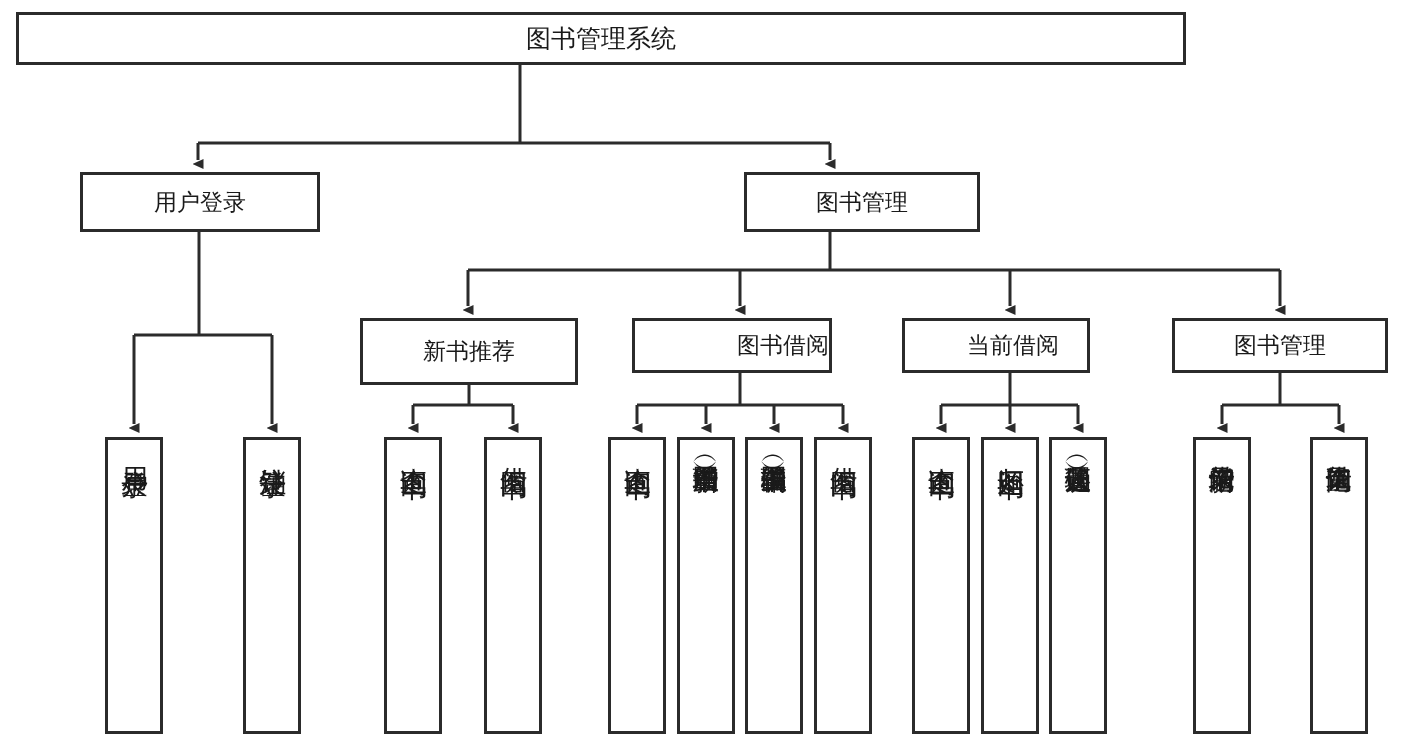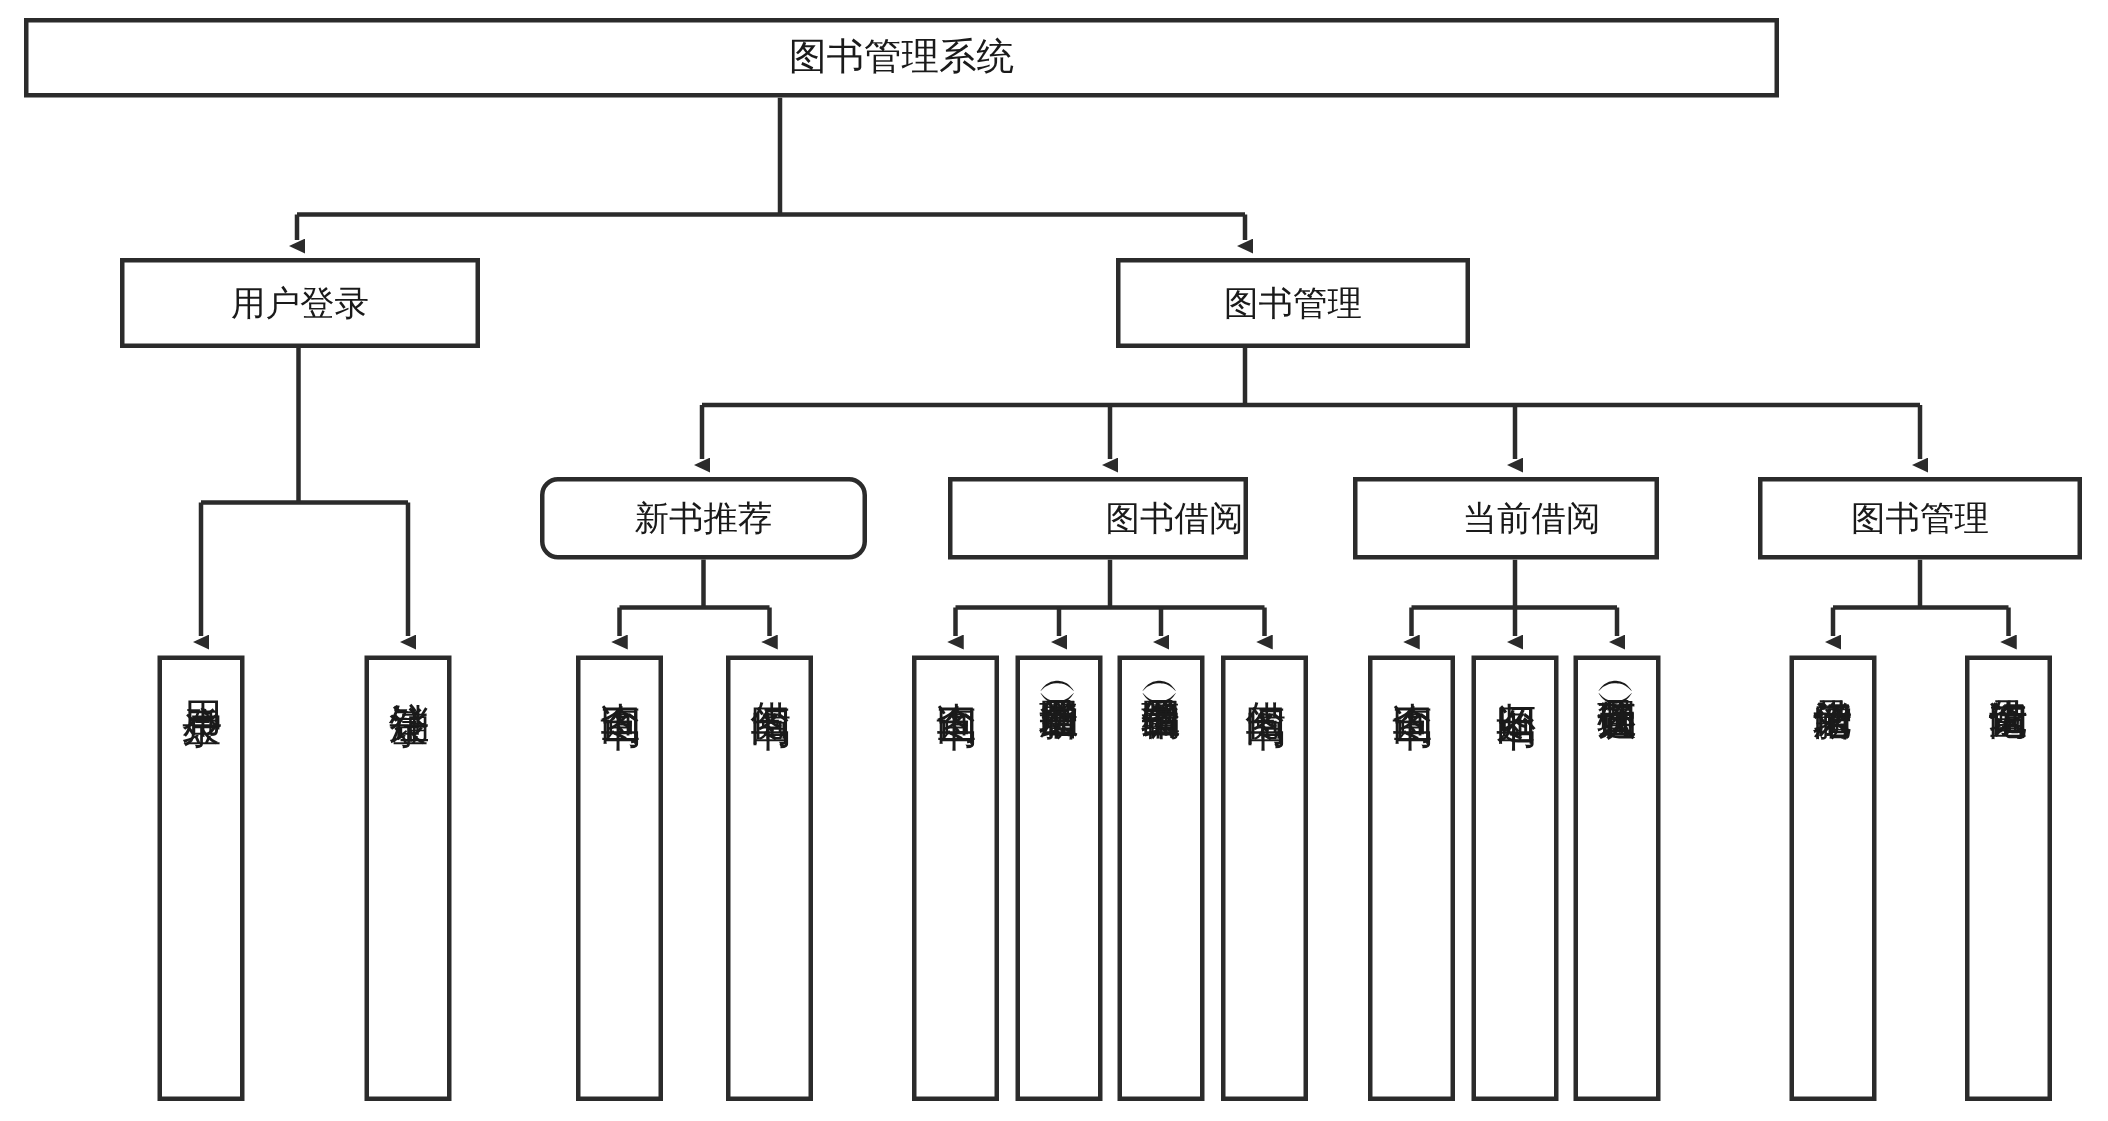--- a/index.html
+++ b/index.html
@@ -118,27 +118,27 @@
     <span class="lbl">图书管理系统</span>
   </div>
 
   <div class="node lvl1" style="left:80px;top:172px;width:240px;height:60px;">
     <span class="lbl">用户登录</span>
   </div>
   <div class="node lvl1" style="left:712px;top:172px;width:236px;height:60px;margin-left:32px;">
     <span class="lbl">图书管理</span>
   </div>
 
-  <div class="node lvl2" style="left:360px;top:318px;width:218px;height:55px;border-radius:12px;">
+  <div class="node lvl2" style="left:360px;top:318px;width:218px;height:67px;">
     <span class="lbl">新书推荐</span>
   </div>
   <div class="node lvl2" style="left:632px;top:318px;width:200px;height:55px;justify-content:flex-end;">
     <span class="lbl">图书借阅</span>
   </div>
-  <div class="node lvl2" style="left:902px;top:318px;width:204px;height:55px;padding-left:34px;">
+  <div class="node lvl2" style="left:902px;top:318px;width:188px;height:55px;padding-left:34px;">
     <span class="lbl">当前借阅</span>
   </div>
   <div class="node lvl2" style="left:1172px;top:318px;width:216px;height:55px;">
     <span class="lbl">图书管理</span>
   </div>
 
   <div class="node leaf" style="left:105px;top:437px;width:58px;height:297px;">
     <span class="lbl">用户登录</span>
   </div>
   <div class="node leaf" style="left:243px;top:437px;width:58px;height:297px;">

